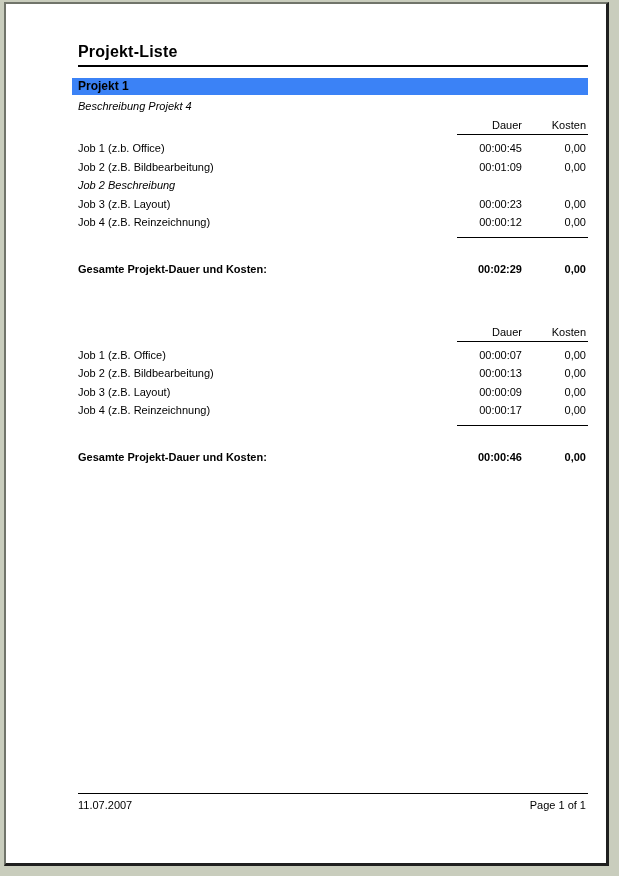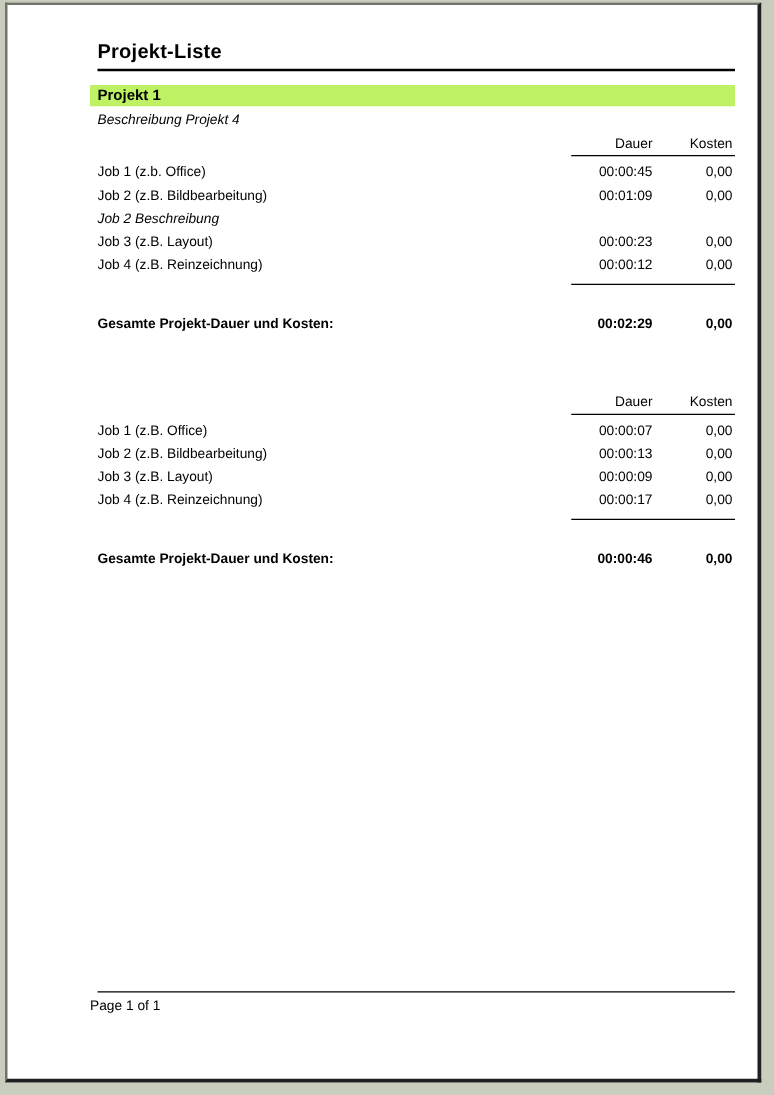--- a/index.html
+++ b/index.html
@@ -14,35 +14,35 @@
   .page {
     position:absolute; left:4px; top:2px;
     width:605px; height:864px;
     background:#ffffff;
     box-sizing:border-box;
     border-top:2px solid #70746a;
     border-left:2px solid #70746a;
     border-right:3px solid #1f1f1f;
     border-bottom:3px solid #1f1f1f;
   }
-  .content { position:absolute; left:66px; top:2px; width:516px; }
+  .content { position:absolute; left:66px; top:12px; width:516px; }
 
   .report-title {
     margin-top:26px; padding-left:6px;
     font-size:16px; font-weight:bold; line-height:20px;
     letter-spacing:0.2px;
   }
   .title-rule {
     margin-top:3px; margin-left:6px; width:510px;
     border-top:2px solid #000; height:0;
   }
 
   .band {
     margin-top:11px; height:17px;
-    background:#bef264;
+    background:#3b82f6;
     font-size:12px; font-weight:bold; line-height:17px;
     padding-left:6px; box-sizing:border-box;
   }
   .project-desc {
     margin-top:4px; padding-left:6px;
     font-size:11px; font-style:italic; line-height:14px;
   }
 
   .header-row {
     display:flex; margin-top:5px; height:14px;
@@ -202,16 +202,17 @@
           <div class="cell-kosten">0,00</div>
         </div>
       </div>
     </section>
 
   </div>
 
   <div class="footer">
     <div class="footer-rule"></div>
     <div class="footer-row">
+      <div class="footer-date">11.07.2007</div>
       <div class="footer-page">Page 1 of 1</div>
     </div>
   </div>
 </div>
 
 </body></html>

